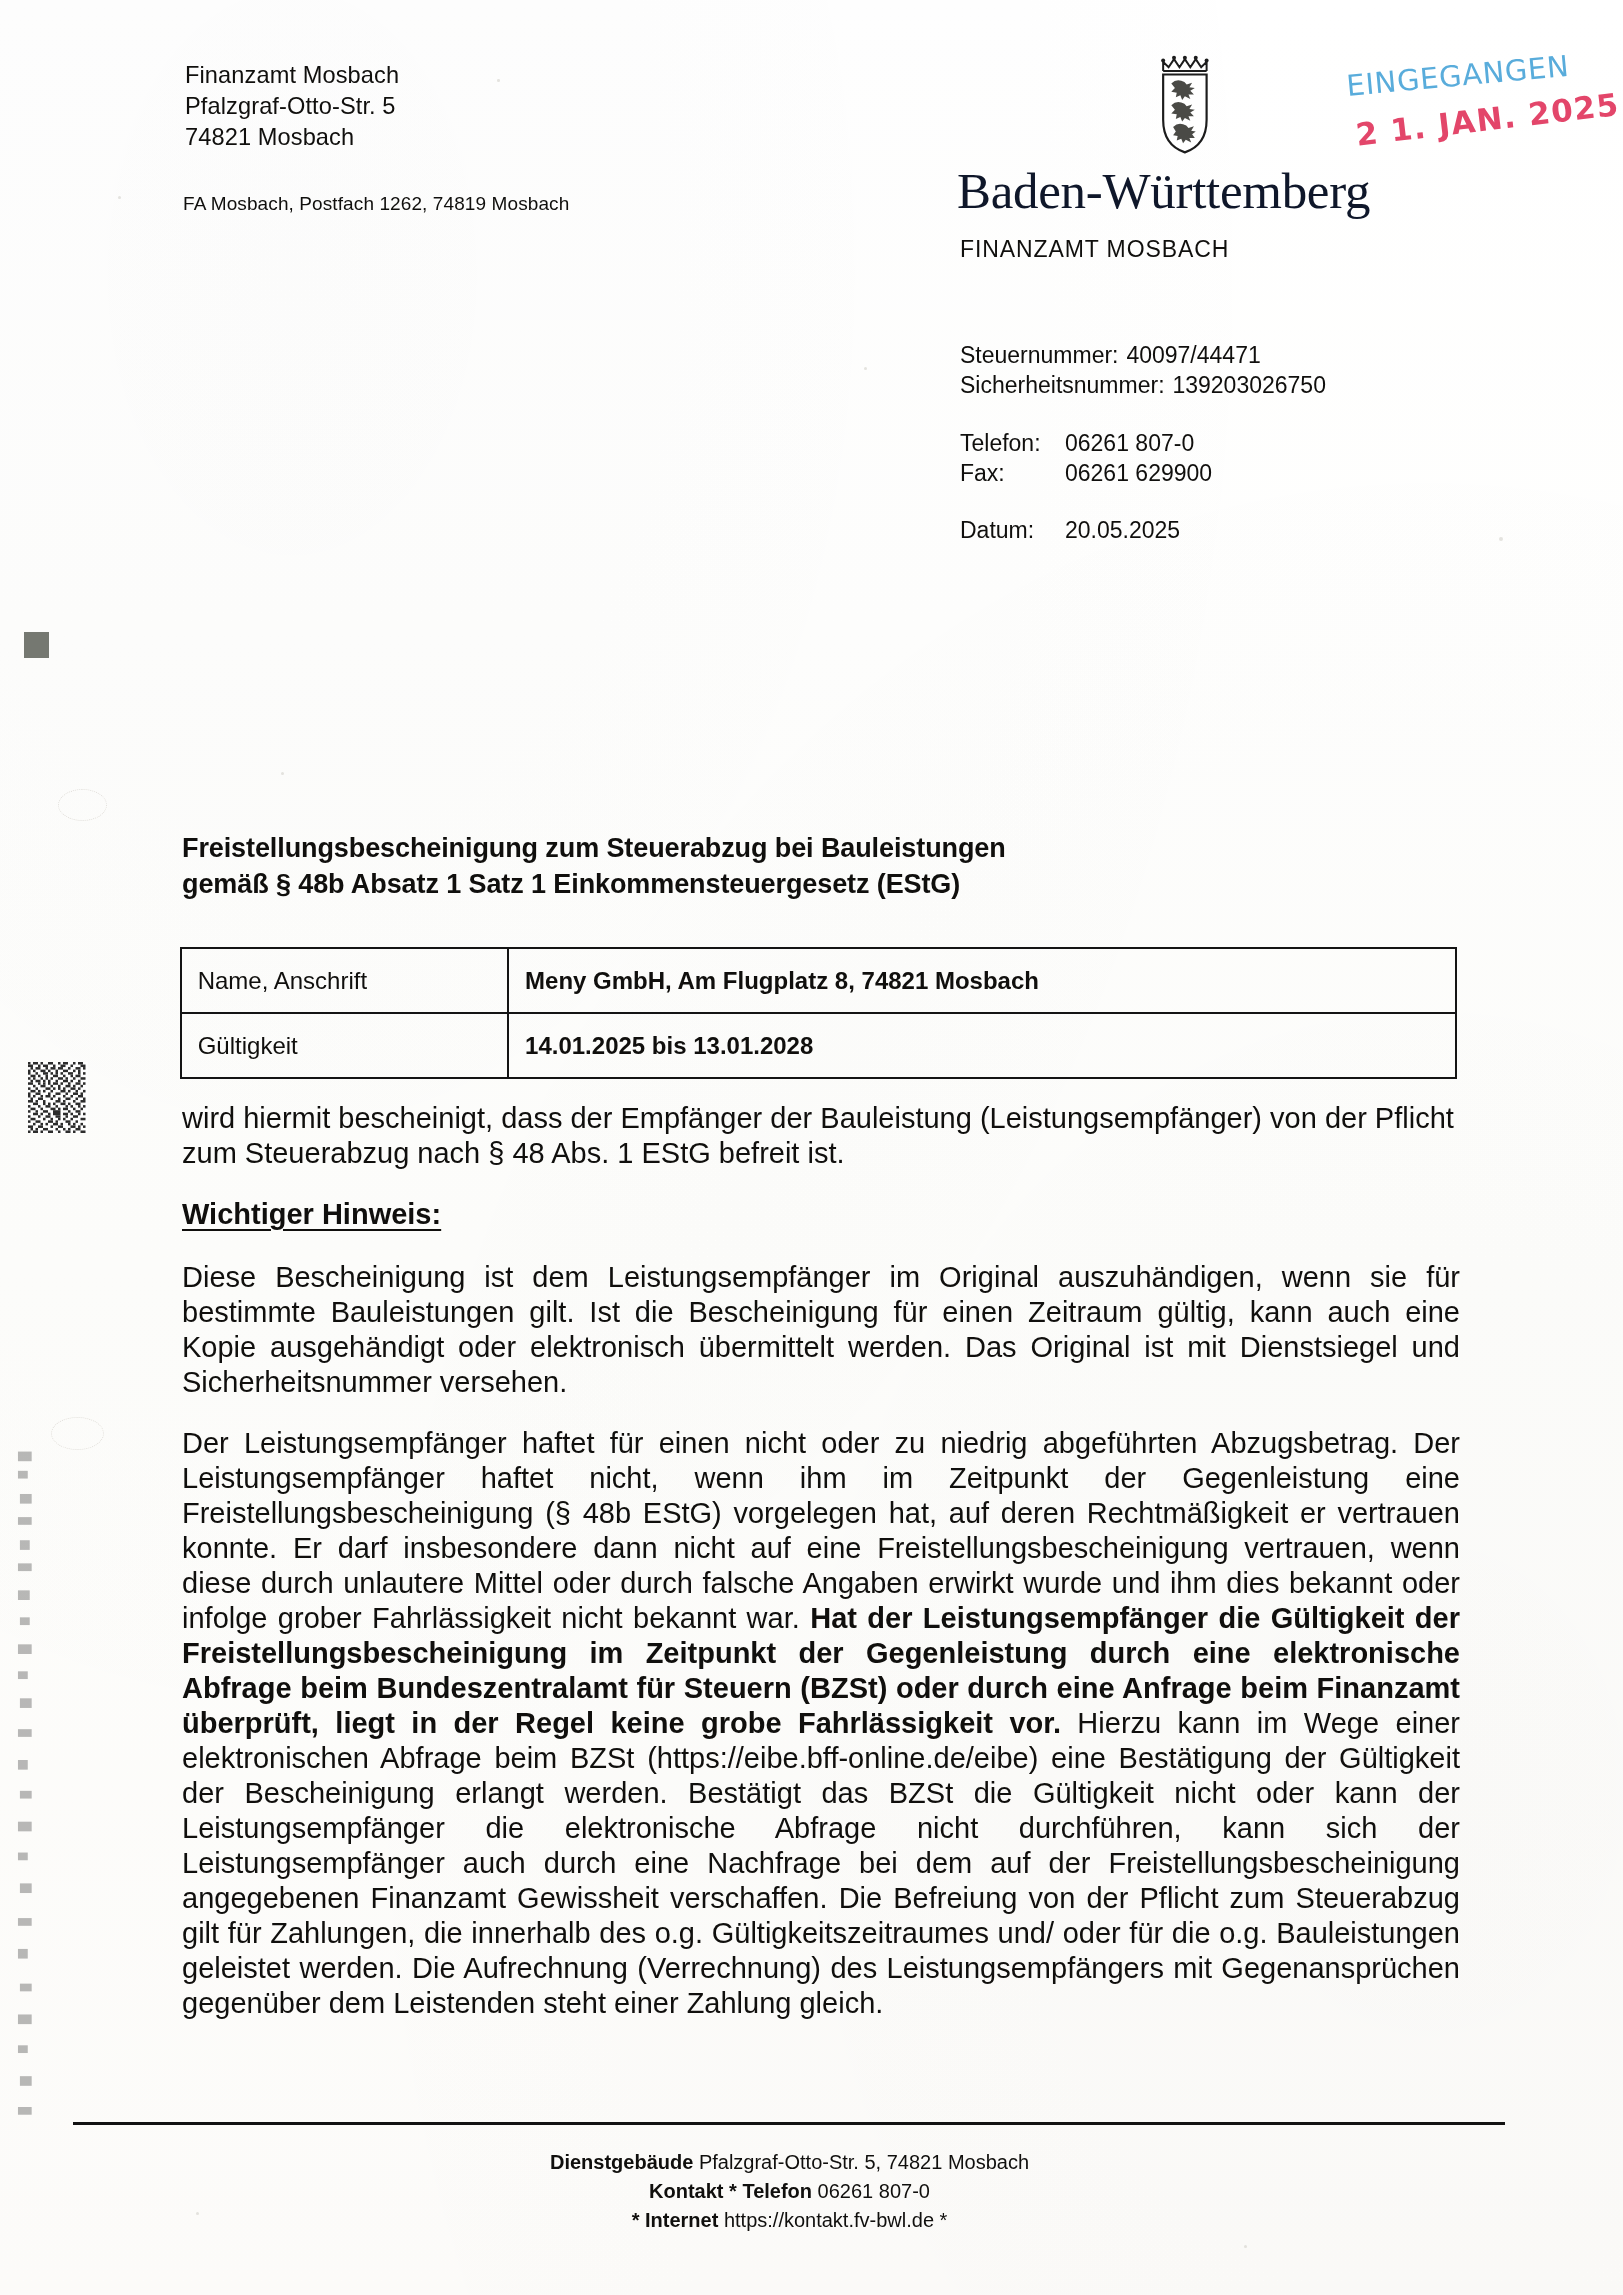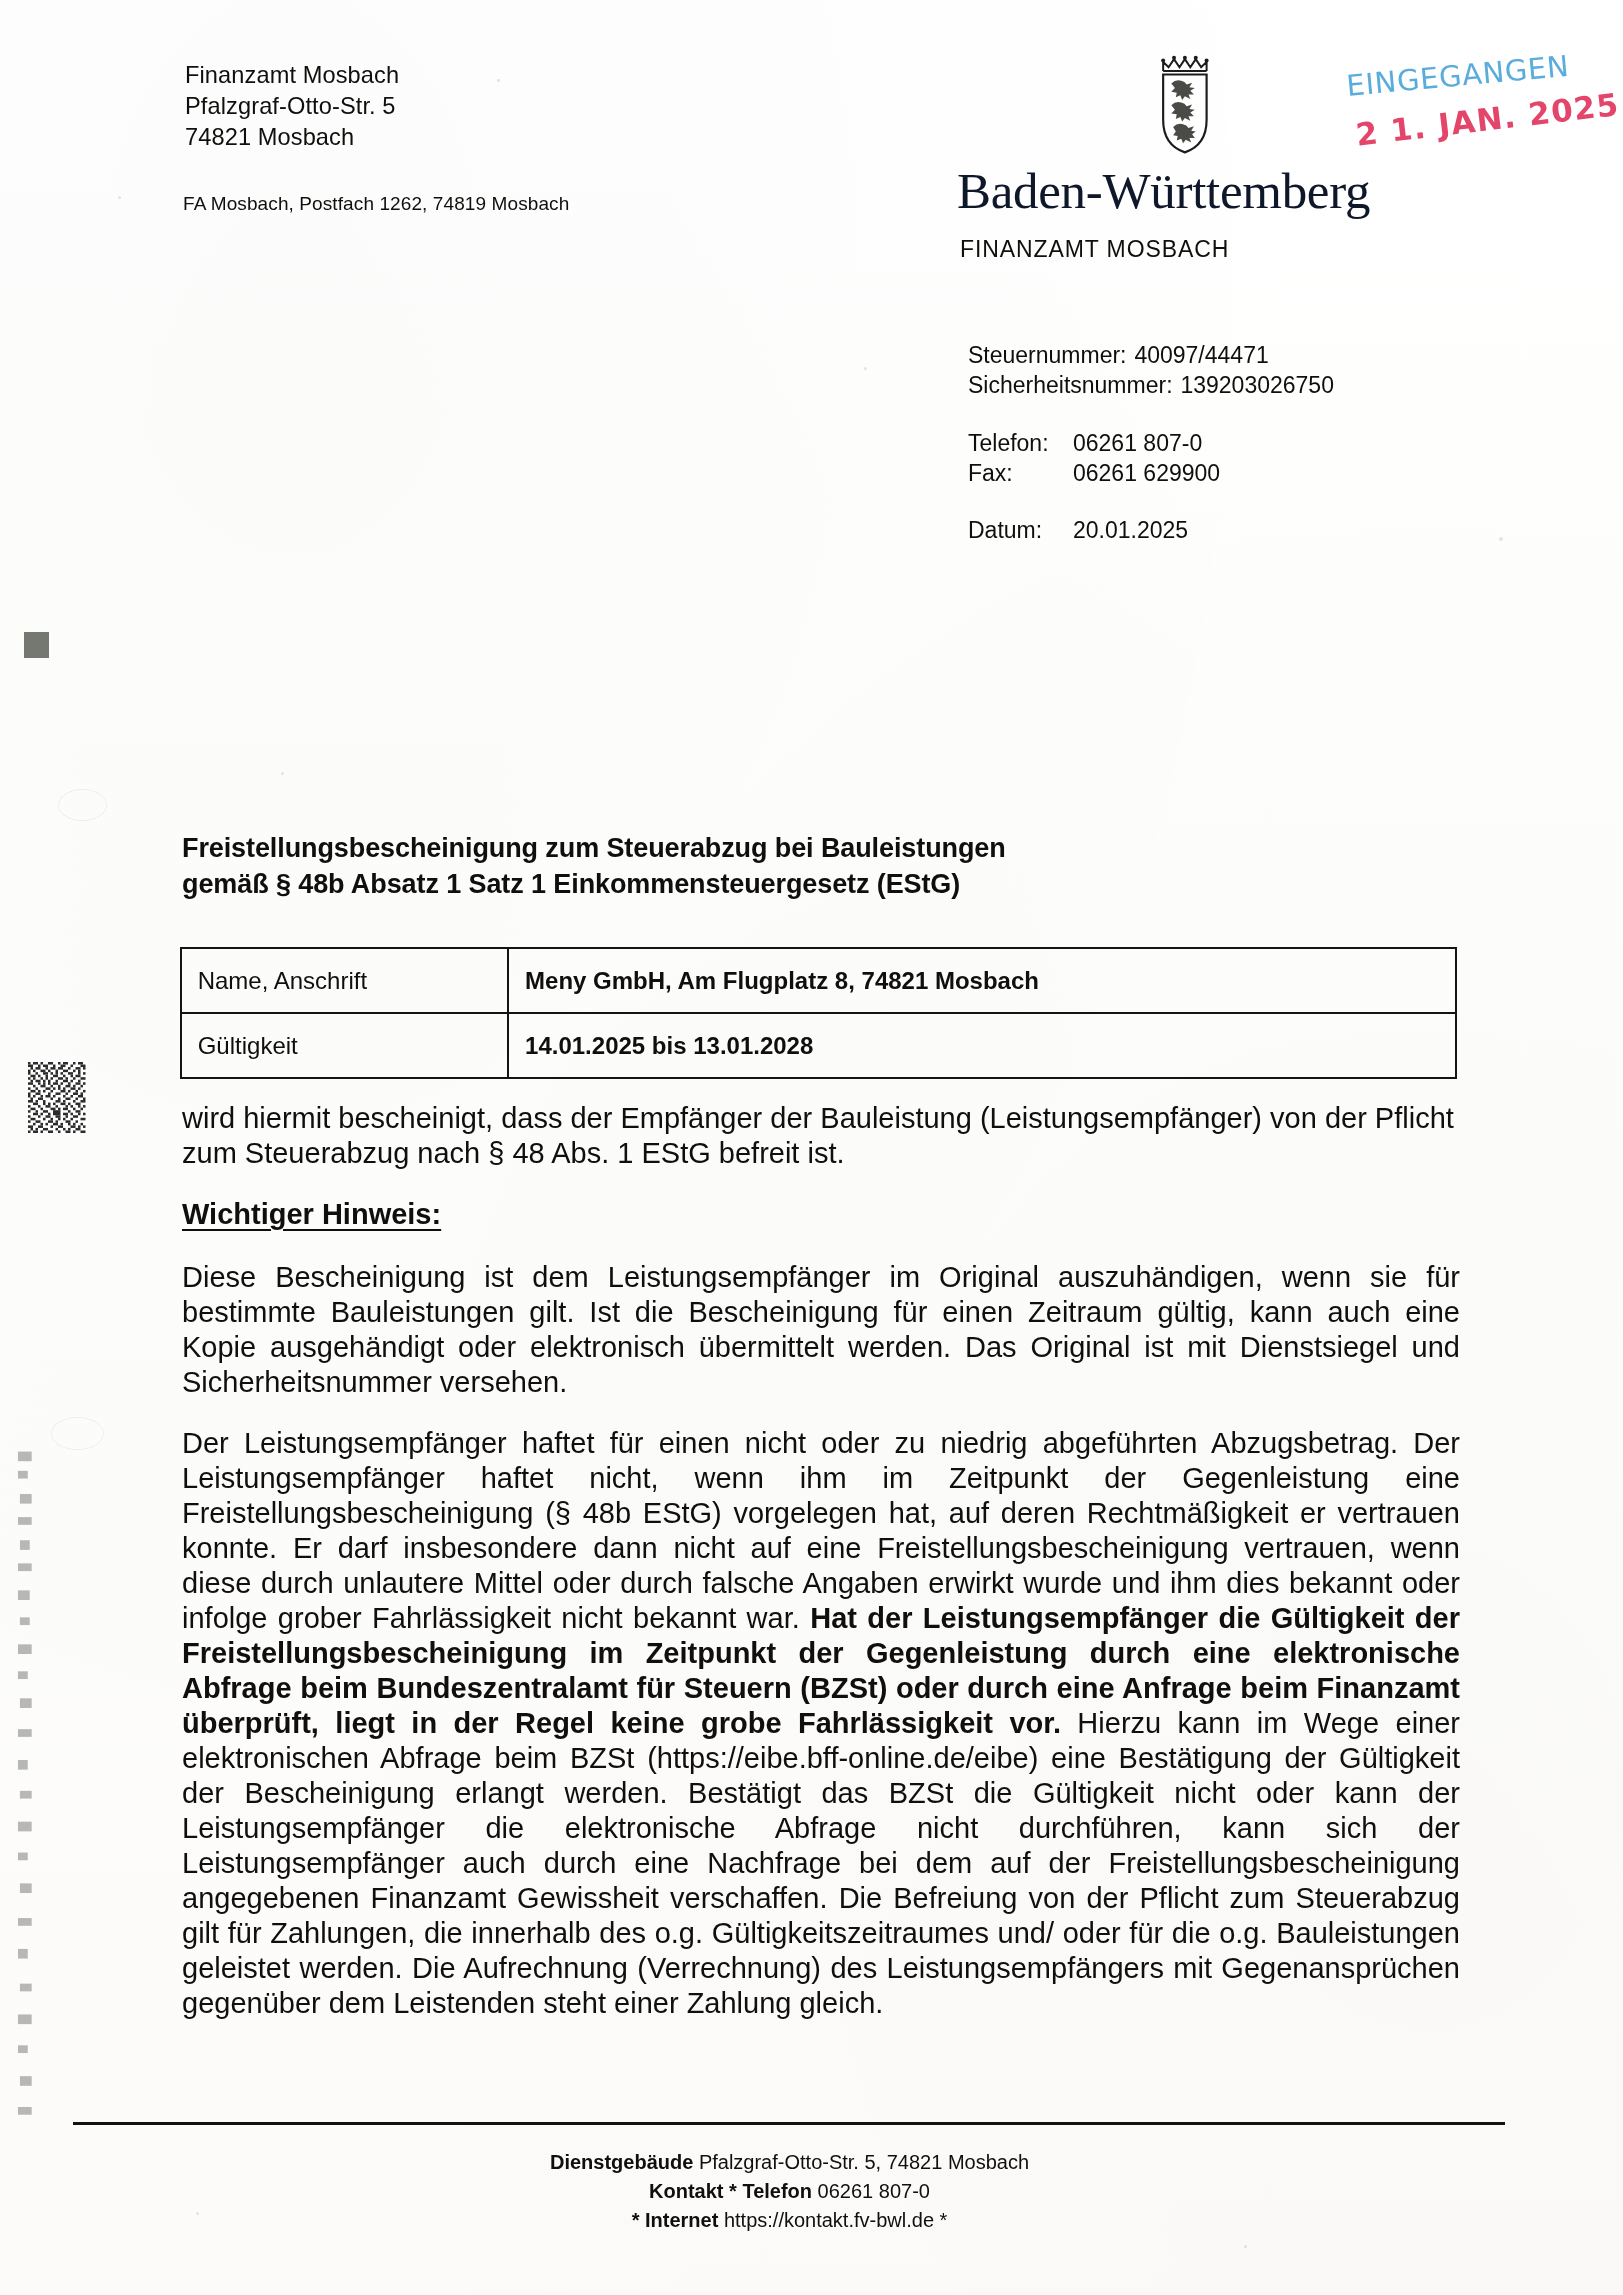--- a/index.html
+++ b/index.html
@@ -103,21 +103,21 @@
   }
 
   
   .meta-block {
     position: absolute;
     left: 960px;
     top: 340px;
     font-size: 23px;
     line-height: 30px;
   }
-  .meta-group { margin-bottom: 27.5px; margin-left: 8px; }
+  .meta-group { margin-bottom: 27.5px; }
   .meta-group:last-child { margin-bottom: 0; }
   .meta-row { display: flex; }
   .meta-key { min-width: 0; }
   .meta-key.labeled { width: 105px; }
   .meta-val { }
 
   
   .doc-title {
     position: absolute;
     left: 182px;
@@ -543,21 +543,21 @@
         <span class="meta-val">06261 807-0</span>
       </div>
       <div class="meta-row">
         <span class="meta-key labeled">Fax:</span>
         <span class="meta-val">06261 629900</span>
       </div>
     </div>
     <div class="meta-group">
       <div class="meta-row">
         <span class="meta-key labeled">Datum:</span>
-        <span class="meta-val">20.01.2025</span>
+        <span class="meta-val">20.05.2025</span>
       </div>
     </div>
   </div>
 
   <div class="doc-title">
     <div>Freistellungsbescheinigung zum Steuerabzug bei Bauleistungen</div>
     <div>gemäß § 48b Absatz 1 Satz 1 Einkommensteuergesetz (EStG)</div>
   </div>
 
   <table class="info-table">

